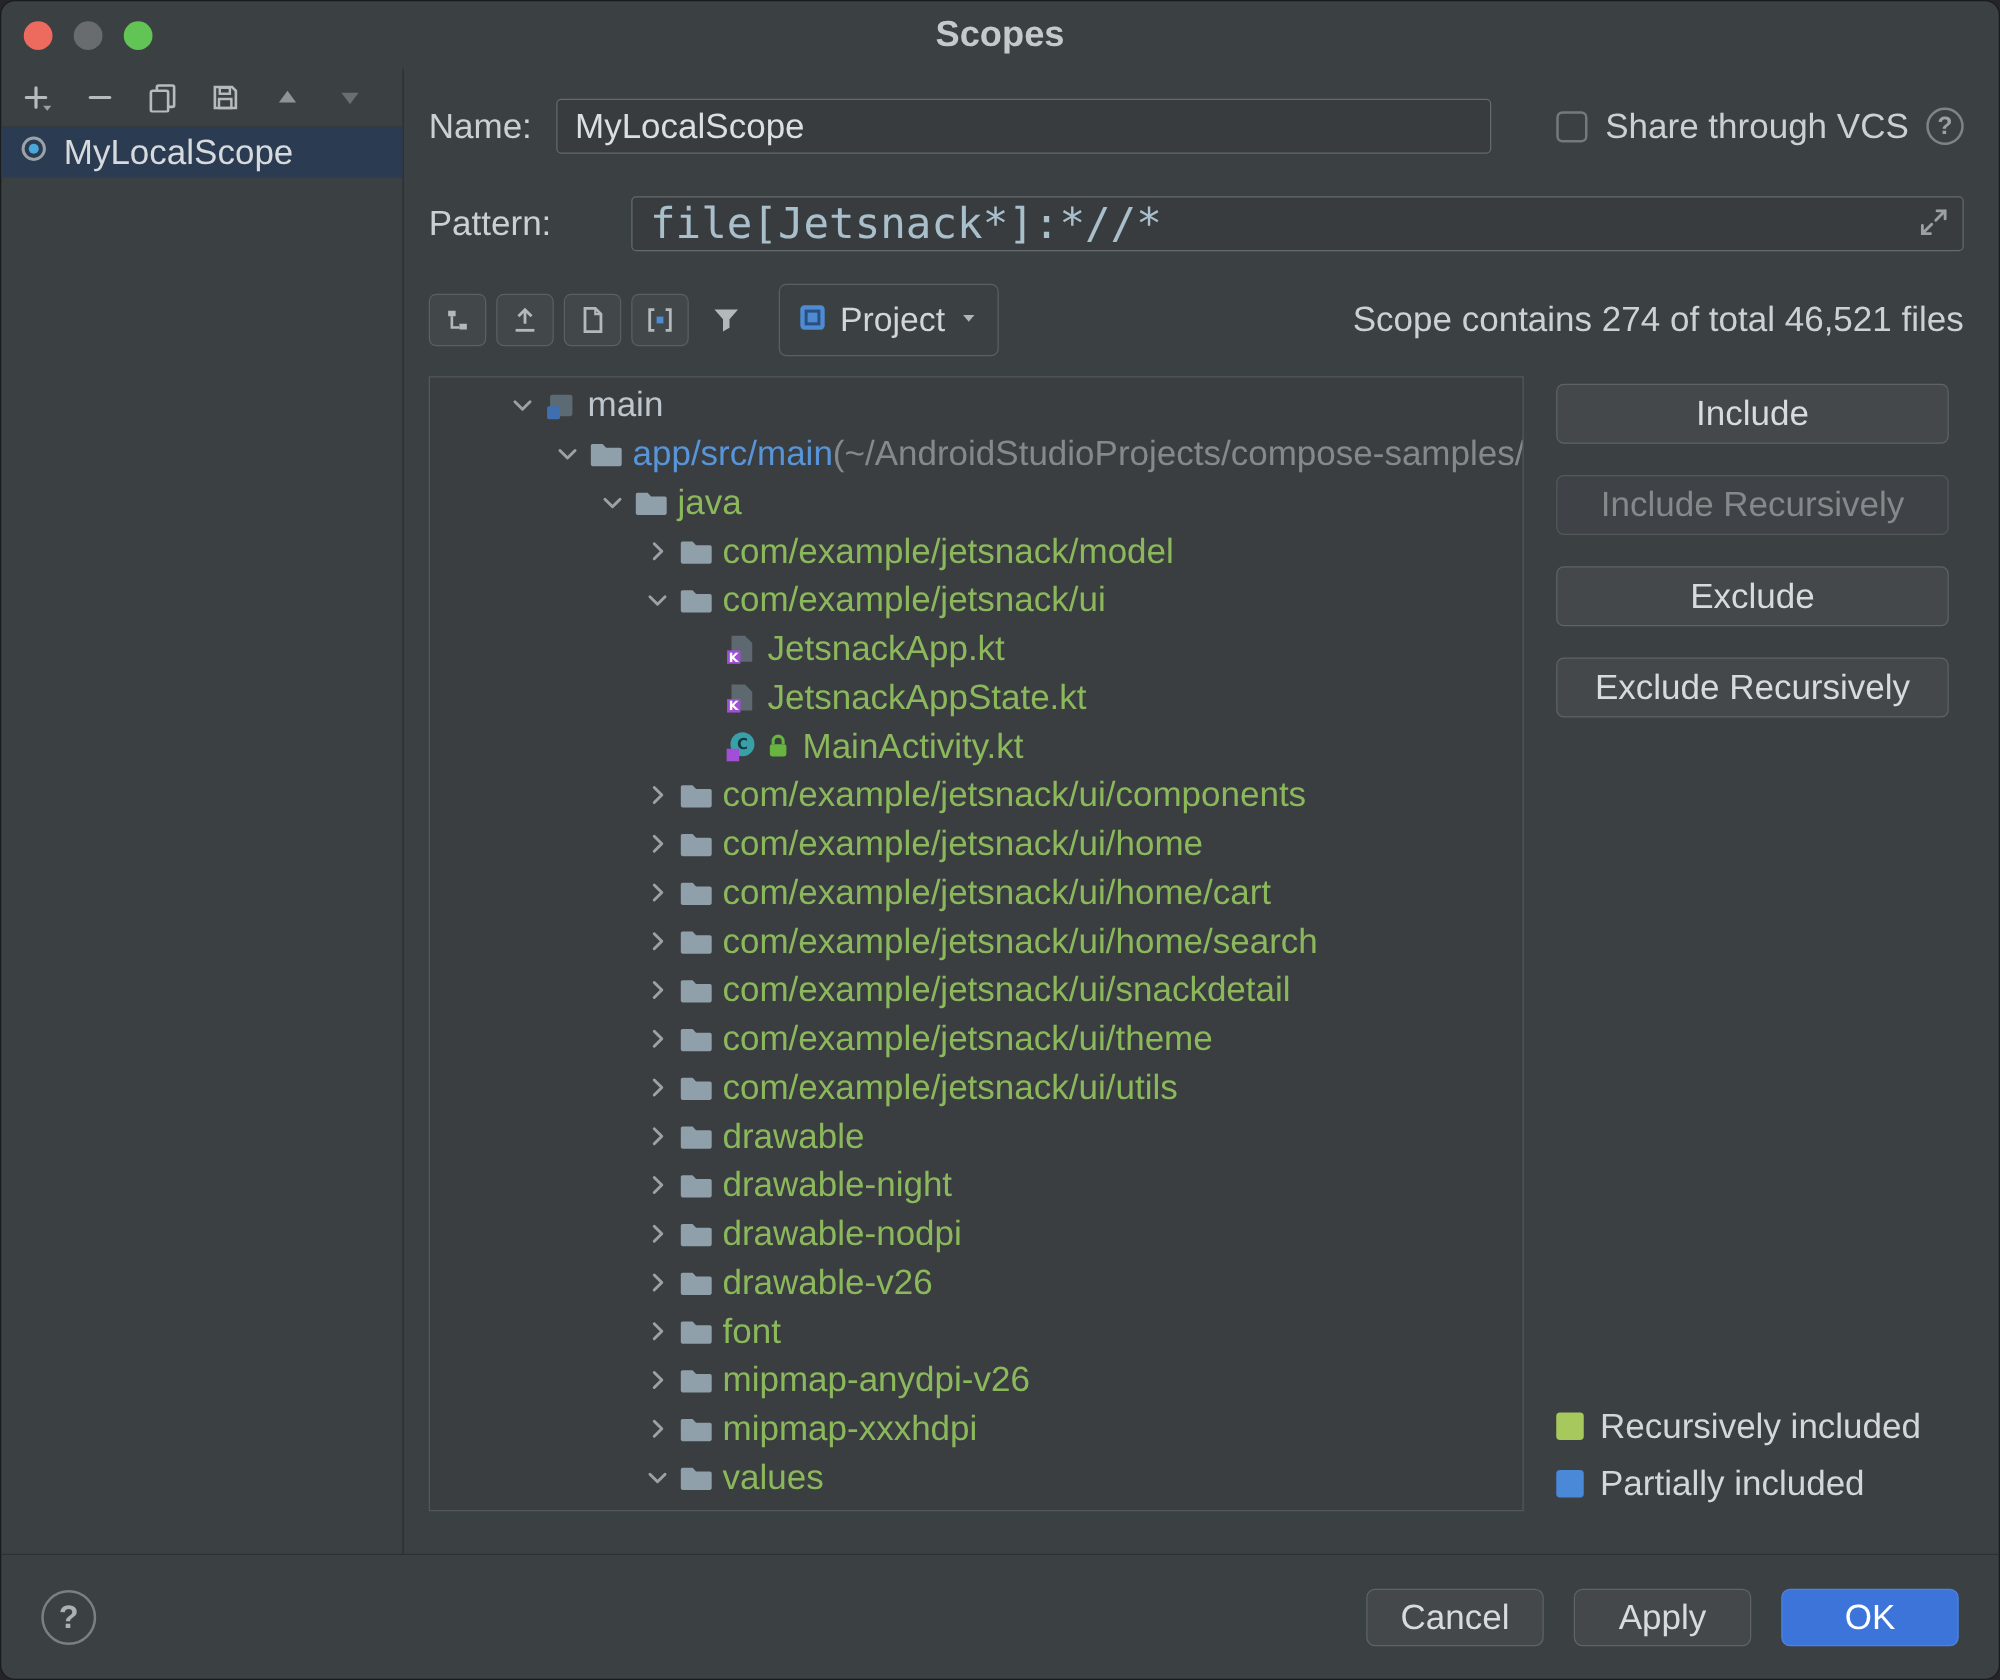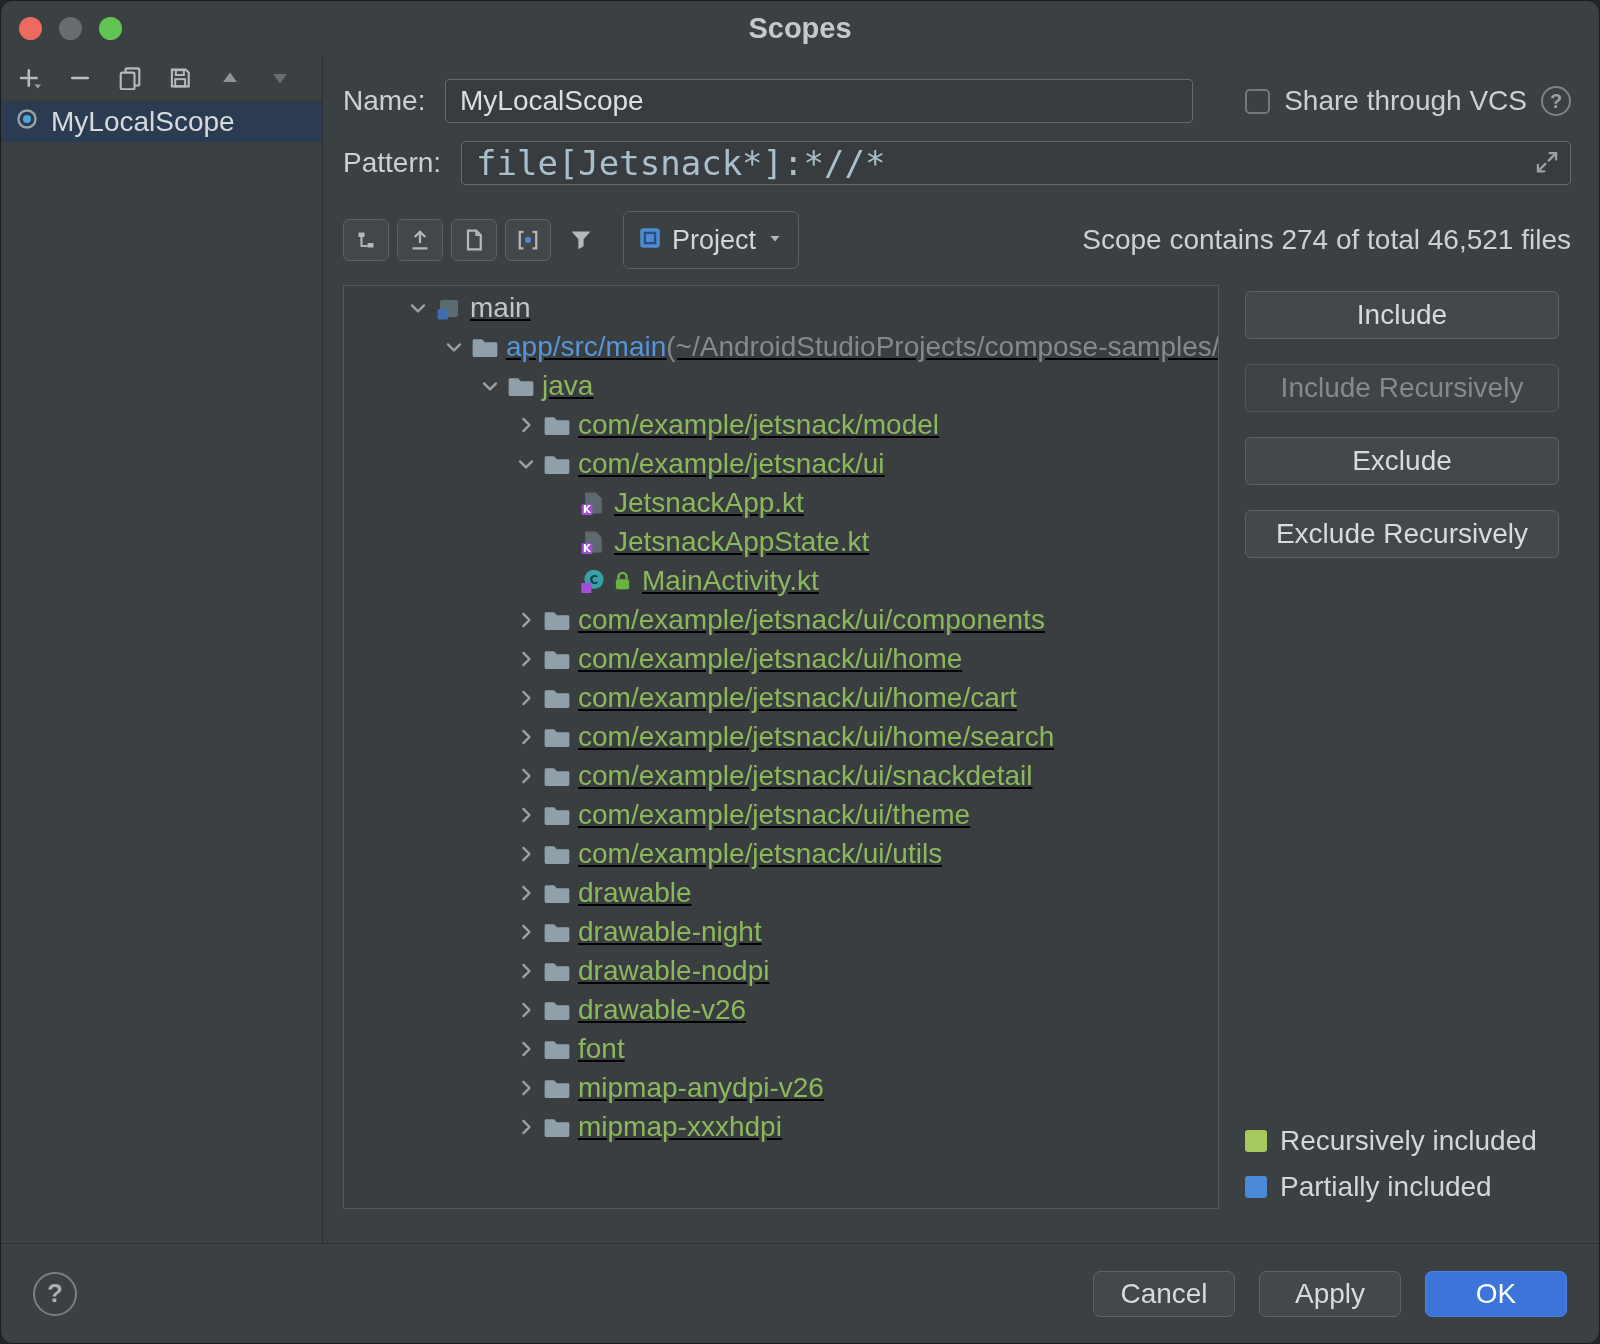--- a/index.html
+++ b/index.html
@@ -31,33 +31,33 @@
   .field input{background:transparent;border:none;outline:none;color:#dcdfe1;font-size:28px;
                font-family:"Liberation Sans",sans-serif;width:100%;padding:0;}
   .name-field{width:748px;flex:none;}
   .pattern-field{flex:1;position:relative;padding-right:52px;}
   .pattern-field input{font-family:"DejaVu Sans Mono",monospace;font-size:34px;color:#a9c0cc;}
   .expand-ic{position:absolute;right:10px;top:50%;transform:translateY(-46%);}
   .vcs-group{margin-left:auto;display:flex;align-items:center;gap:14px;}
   .checkbox{width:25px;height:25px;border:2px solid #75797c;border-radius:5px;box-sizing:border-box;background:#3b4043;}
   .help-circle{width:30px;height:30px;border-radius:50%;border:2px solid #7d8386;color:#9ba1a4;
                display:flex;align-items:center;justify-content:center;font-size:20px;font-weight:700;box-sizing:border-box;}
-  .row2{margin-top:18px;}
+  .row2{margin-top:34px;gap:44px;}
   .row3{margin-top:26px;gap:8px;}
   .tool-btn{width:46px;height:42px;border:1px solid #595f63;background:#42474a;border-radius:6px;
             display:flex;align-items:center;justify-content:center;box-sizing:border-box;}
   .filter-btn{width:44px;height:42px;display:flex;align-items:center;justify-content:center;}
   .combo{margin-left:12px;height:58px;border:1px solid #595f63;border-radius:6px;display:flex;align-items:center;
          gap:10px;padding:0 14px;box-sizing:border-box;}
   .combo-label{font-size:27px;color:#d2d6d8;}
   .scope-summary{margin-left:auto;font-size:28px;color:#ccd1d4;}
   
   .content{flex:1;display:flex;margin-top:16px;min-height:0;}
   .tree-panel{flex:1;min-width:0;border:1px solid #53585b;background:#3a3e41;overflow:hidden;padding-top:2px;box-sizing:border-box;}
-  .trow{height:39px;display:flex;align-items:center;white-space:nowrap;text-decoration:underline;}
+  .trow{height:39px;display:flex;align-items:center;white-space:nowrap;}
   .chev{width:36px;flex:none;display:flex;align-items:center;justify-content:center;}
   .ticon{flex:none;display:flex;align-items:center;gap:5px;margin-right:8px;}
   .tlabel{font-size:28px;}
   .c-green{color:#8cb85c;}
   .c-blue{color:#5794d8;}
   .c-plain{color:#bdc6cd;}
   .tsuffix{font-size:28px;color:#84898d;}
   .right-col{width:352px;flex:none;box-sizing:border-box;padding:6px 12px 2px 26px;display:flex;flex-direction:column;gap:25px;}
   .btn{height:46px;flex:none;border-radius:6px;border:1px solid #5d6367;background:#44484b;color:#d8dbde;
        font-size:28px;display:flex;align-items:center;justify-content:center;}
@@ -492,20 +492,33 @@
                   <path d="M6.1 3.6 10.5 8 6.1 12.4" fill="none" stroke="#9ba1a6" stroke-width="1.7" stroke-linecap="round" stroke-linejoin="round"></path>
                 </svg>
               </span>
               <span class="ticon">
                 <svg width="26" height="26" viewBox="0 0 16 16">
                   <path d="M1.3 3.2h4.9l1.7 1.9h6.8c.5 0 .9.4.9.9v7.2c0 .5-.4.9-.9.9H1.3c-.5 0-.9-.4-.9-.9V4.1c0-.5.4-.9.9-.9z" fill="#90a0ab"></path>
                 </svg>
               </span>
               <span class="tlabel c-green">mipmap-xxxhdpi</span>
             </div>
+            <div class="trow" style="padding-left: 164px;">
+              <span class="chev">
+                <svg width="22" height="22" viewBox="0 0 16 16">
+                  <path d="M3.6 6.1 8 10.5 12.4 6.1" fill="none" stroke="#9ba1a6" stroke-width="1.7" stroke-linecap="round" stroke-linejoin="round"></path>
+                </svg>
+              </span>
+              <span class="ticon">
+                <svg width="26" height="26" viewBox="0 0 16 16">
+                  <path d="M1.3 3.2h4.9l1.7 1.9h6.8c.5 0 .9.4.9.9v7.2c0 .5-.4.9-.9.9H1.3c-.5 0-.9-.4-.9-.9V4.1c0-.5.4-.9.9-.9z" fill="#90a0ab"></path>
+                </svg>
+              </span>
+              <span class="tlabel c-green">values</span>
+            </div>
           </div>
 
         <div class="right-col disabled">
           <span class="btn">Include</span>
           <span class="btn disabled">Include Recursively</span>
           <span class="btn">Exclude</span>
           <span class="btn">Exclude Recursively</span>
 
           <div class="legend">
             <div class="legend-item">

